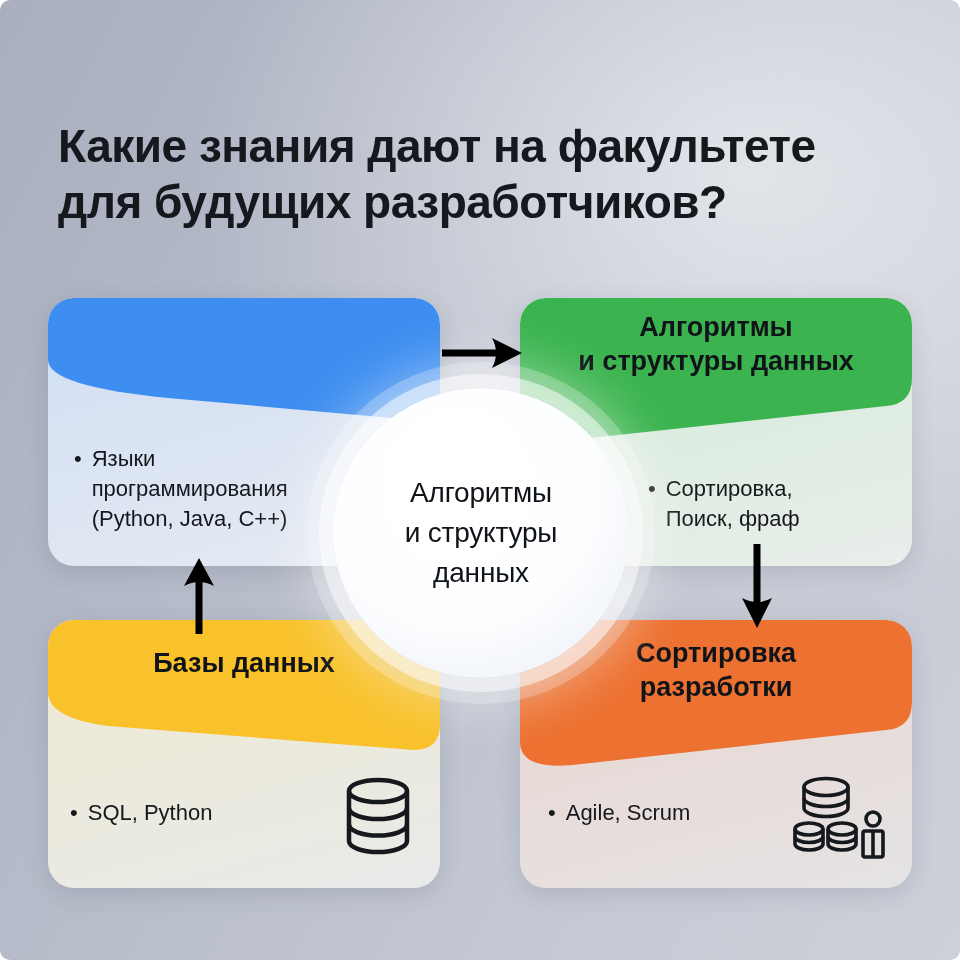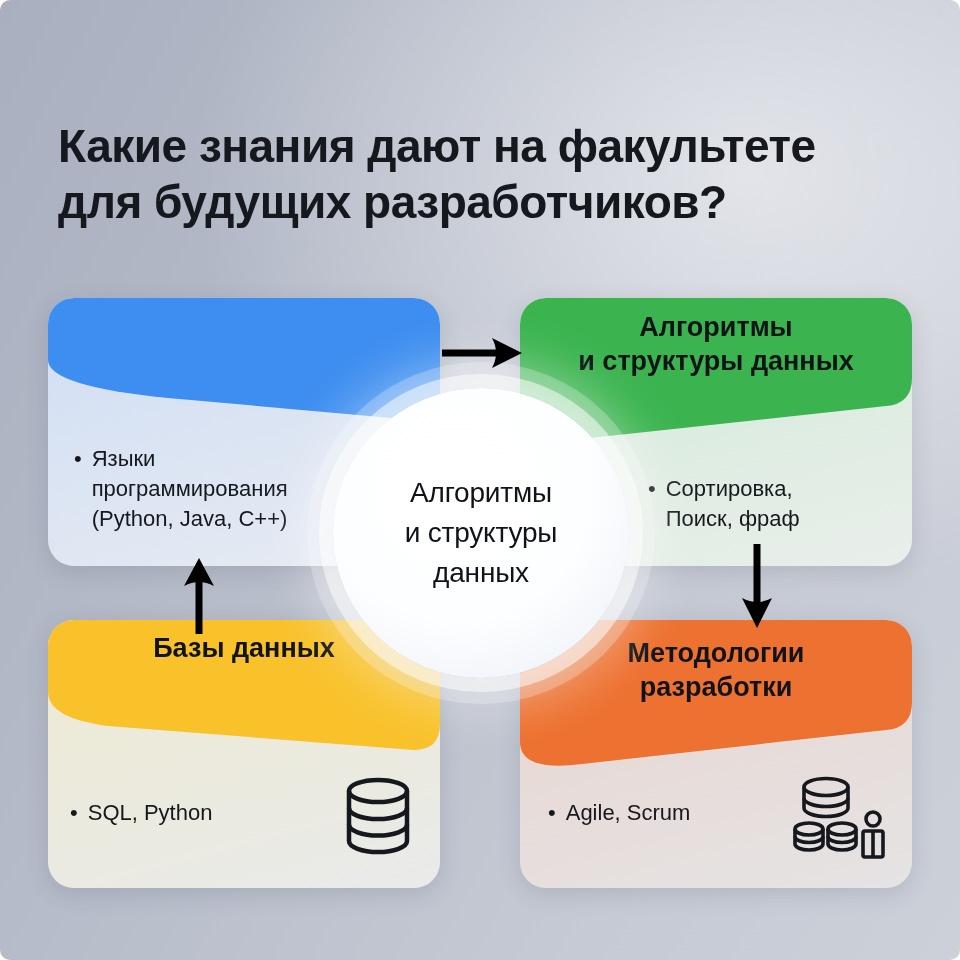--- a/index.html
+++ b/index.html
@@ -203,21 +203,21 @@
 Поиск, фраф</span>
       </div>
     </div>
   </div>
 
   <div class="card" id="card-databases">
     <div class="card-head" style="height:136px;">
       <svg class="head-shape" viewBox="0 0 392 136" preserveAspectRatio="none">
         <path d="M0,26 Q0,0 26,0 L366,0 Q392,0 392,26 L392,104 Q392,130 366,130 L60,106 Q0,98 0,72 Z" fill="#f9c22b"></path>
       </svg>
-      <div class="head-label" style="top:11px;">Базы данных</div>
+      <div class="head-label" style="top:26px;">Базы данных</div>
     </div>
     <div class="bullets">
       <div class="bullet-row">
         <span class="dot">•</span>
         <span class="bullet-text">SQL, Python</span>
       </div>
     </div>
 
     <svg class="card-icon" id="db-icon" width="72" height="80" viewBox="0 0 72 80">
       <g fill="none" stroke="#15181c" stroke-width="4.5">
@@ -229,21 +229,21 @@
         <path d="M7,48.5 A29,11 0 0 0 65,48.5"></path>
       </g>
     </svg>
   </div>
 
   <div class="card" id="card-methodologies">
     <div class="card-head" style="height:152px;">
       <svg class="head-shape" viewBox="0 0 392 152" preserveAspectRatio="none">
         <path d="M0,26 Q0,0 26,0 L366,0 Q392,0 392,26 L392,82 Q392,108 366,110 L62,144 Q0,152 0,122 Z" fill="#ed7130"></path>
       </svg>
-      <div class="head-label" style="top:16px;">Методологии
+      <div class="head-label" style="top:16px;">Сортировка
 разработки</div>
     </div>
     <div class="bullets">
       <div class="bullet-row">
         <span class="dot">•</span>
         <span class="bullet-text">Agile, Scrum</span>
       </div>
     </div>
 
     <svg class="card-icon" id="methods-icon" width="98" height="86" viewBox="0 0 98 86">

